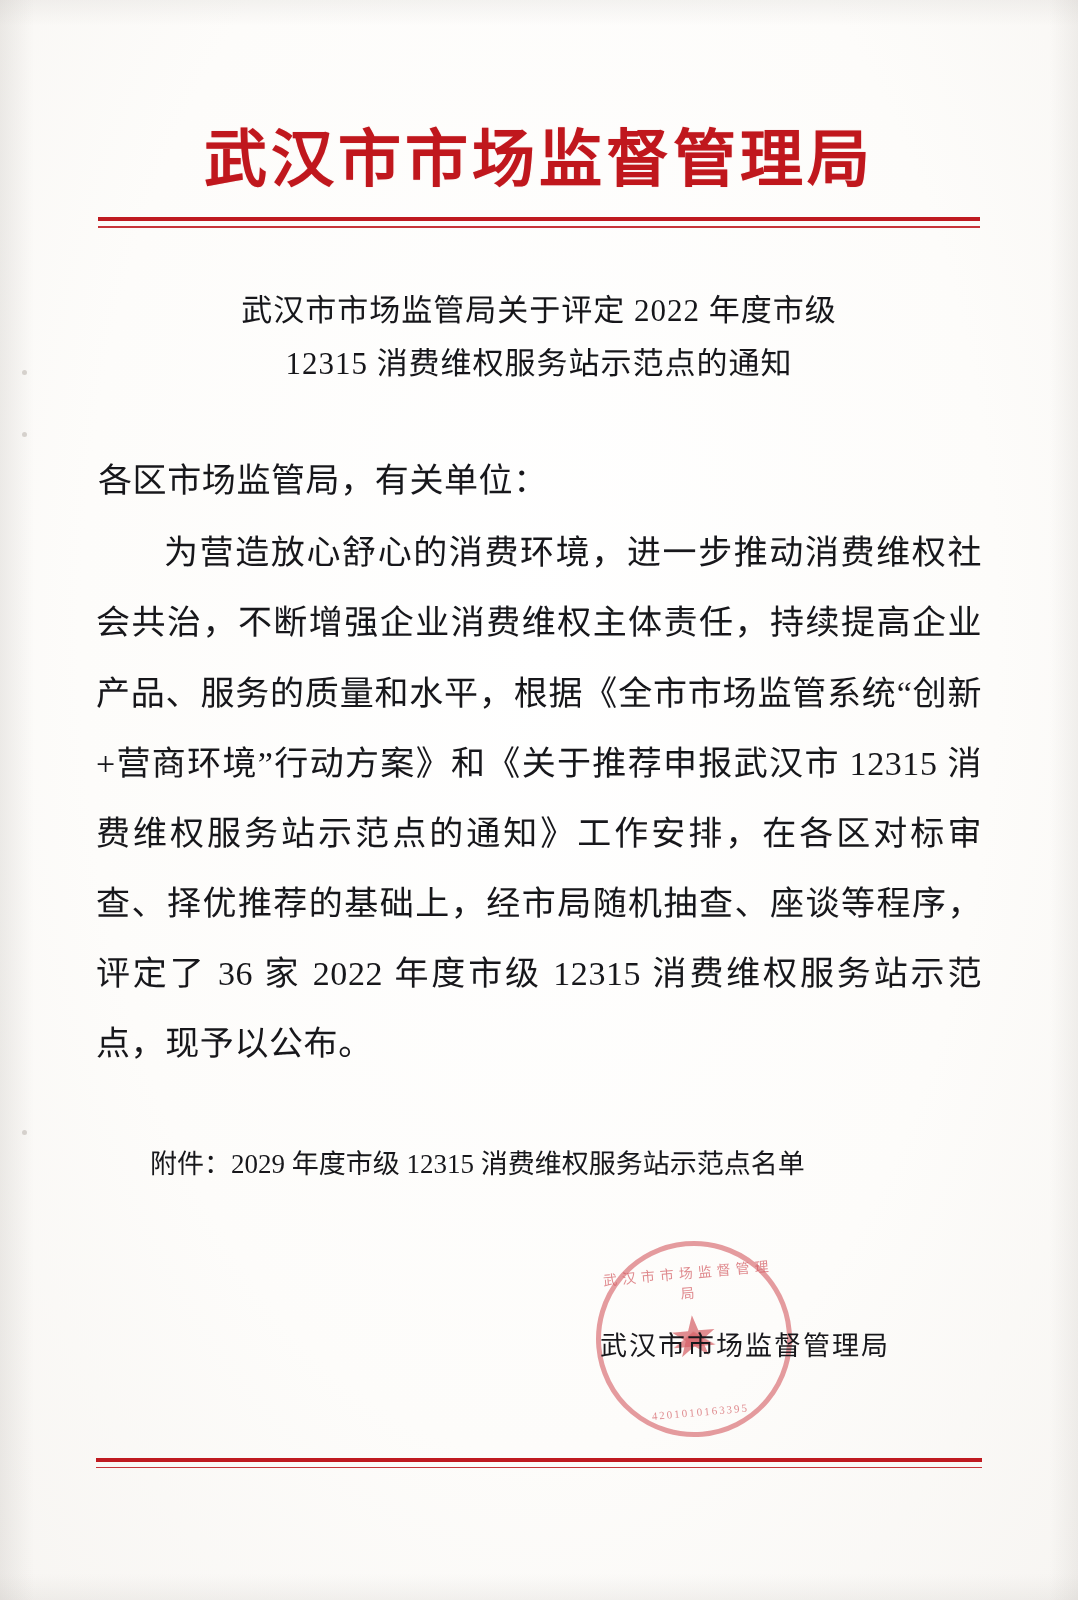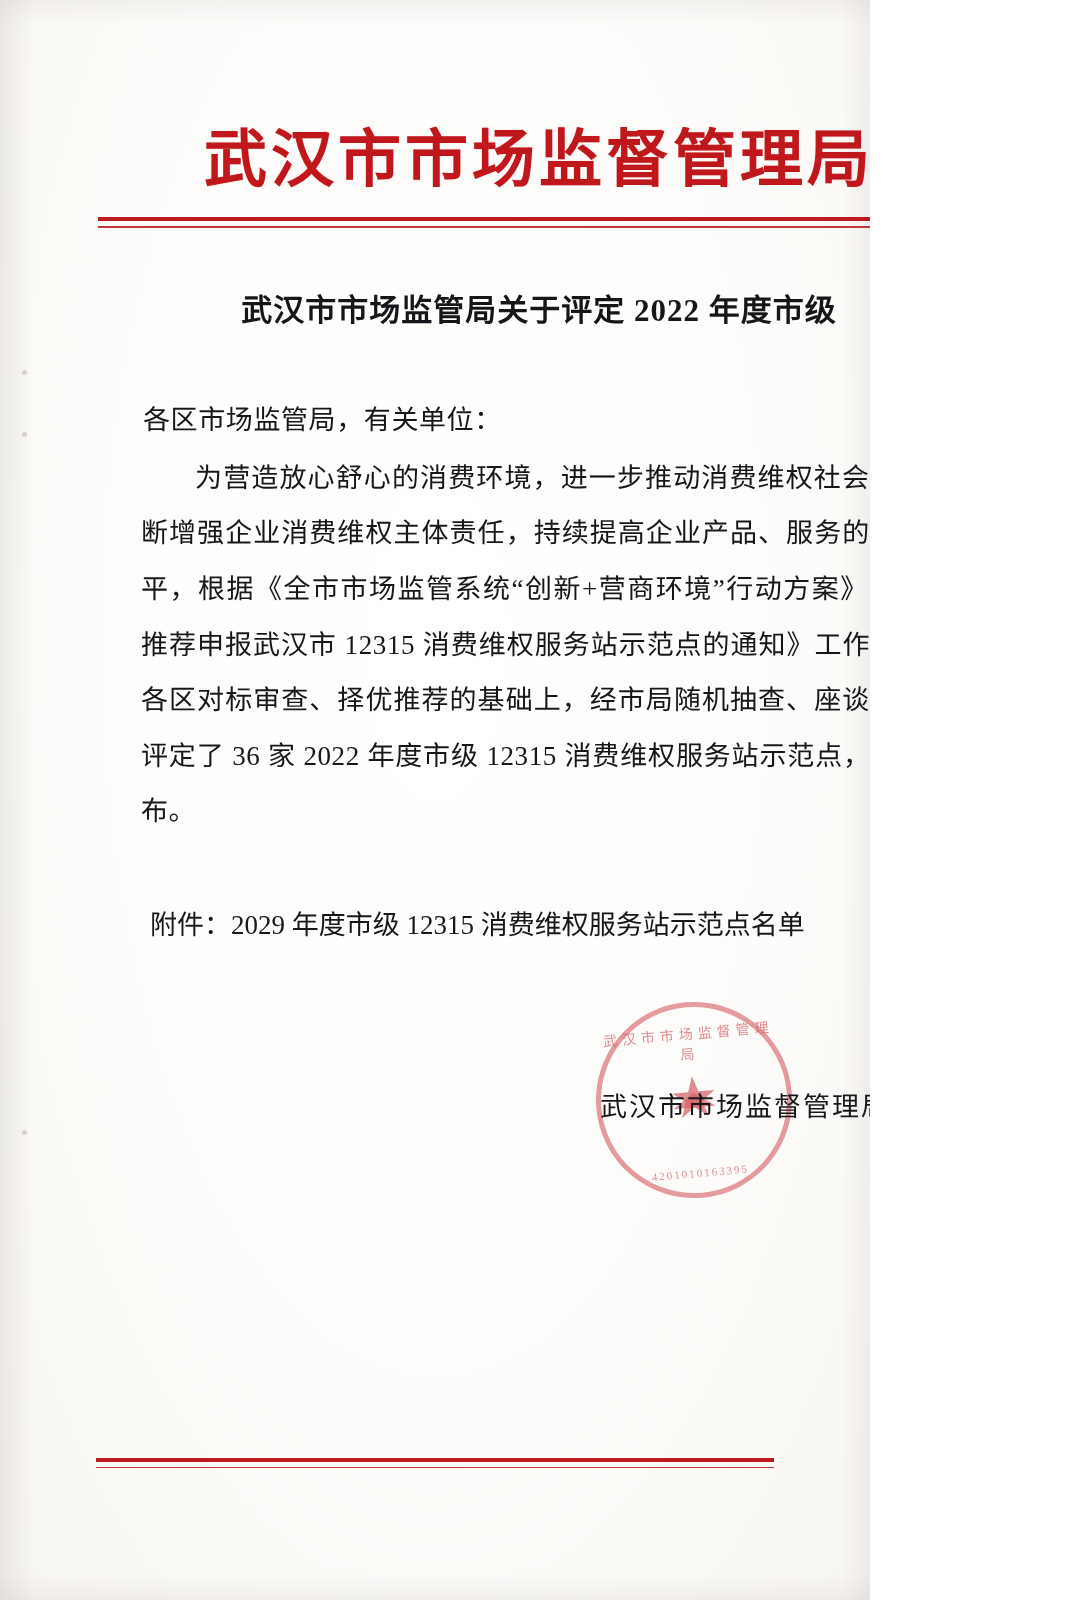--- a/index.html
+++ b/index.html
@@ -10,21 +10,21 @@
     width: 1078px;
     height: 1600px;
     background: #ffffff;
     font-family: "Liberation Serif", "DejaVu Serif", serif;
     overflow: hidden;
   }
 
   
   .page {
     position: relative;
-    width: 870px;
+    width: 1078px;
     height: 1600px;
     background:
       radial-gradient(ellipse at 50% 40%, #ffffff 0%, #fdfcfa 60%, #f7f5f2 100%);
     box-sizing: border-box;
     overflow: hidden;
   }
   
   .page::before {
     content: "";
     position: absolute;
@@ -84,38 +84,37 @@
   .rule-thin {
     height: 1.5px;
     background: #c7353a;
     margin-top: 5px;
   }
 
   
   .doc-title {
     margin-top: 56px;
     text-align: center;
-    font-weight: 700;
+    font-weight: 400;
     font-size: 31px;
     line-height: 1.72;
     color: #16161a;
     letter-spacing: 1px;
   }
   .doc-title .line {
     display: block;
   }
 
   
   .body-block {
     margin-top: 56px;
-    font-size: 27px;
+    font-size: 34px;
     line-height: 2.06;
     color: #17171b;
     letter-spacing: .6px;
-    margin-left: 45px;
   }
   .salutation {
     margin: 0 0 2px 0;
     padding-left: 2px;
   }
   .para {
     margin: 0;
     text-indent: 2em;
     text-align: justify;
     text-justify: inter-ideograph;
@@ -222,20 +221,21 @@
     <div class="masthead">
       <div class="masthead-title">武汉市市场监督管理局</div>
       <div class="masthead-rules">
         <div class="rule-thick"></div>
         <div class="rule-thin"></div>
       </div>
     </div>
 
     <div class="doc-title">
       <span class="line">武汉市市场监管局关于评定 2022 年度市级</span>
+      <span class="line">12315 消费维权服务站示范点的通知</span>
     </div>
 
     <div class="body-block">
       <p class="salutation">各区市场监管局，有关单位：</p>
       <p class="para">为营造放心舒心的消费环境，进一步推动消费维权社会共治，不断增强企业消费维权主体责任，持续提高企业产品、服务的质量和水平，根据《全市市场监管系统“创新+营商环境”行动方案》和《关于推荐申报武汉市 12315 消费维权服务站示范点的通知》工作安排，在各区对标审查、择优推荐的基础上，经市局随机抽查、座谈等程序，评定了 36 家 2022 年度市级 12315 消费维权服务站示范点，现予以公布。</p>
     </div>
 
     <div class="attachment">附件：2029 年度市级 12315 消费维权服务站示范点名单</div>
 
     <div class="signature-area">

